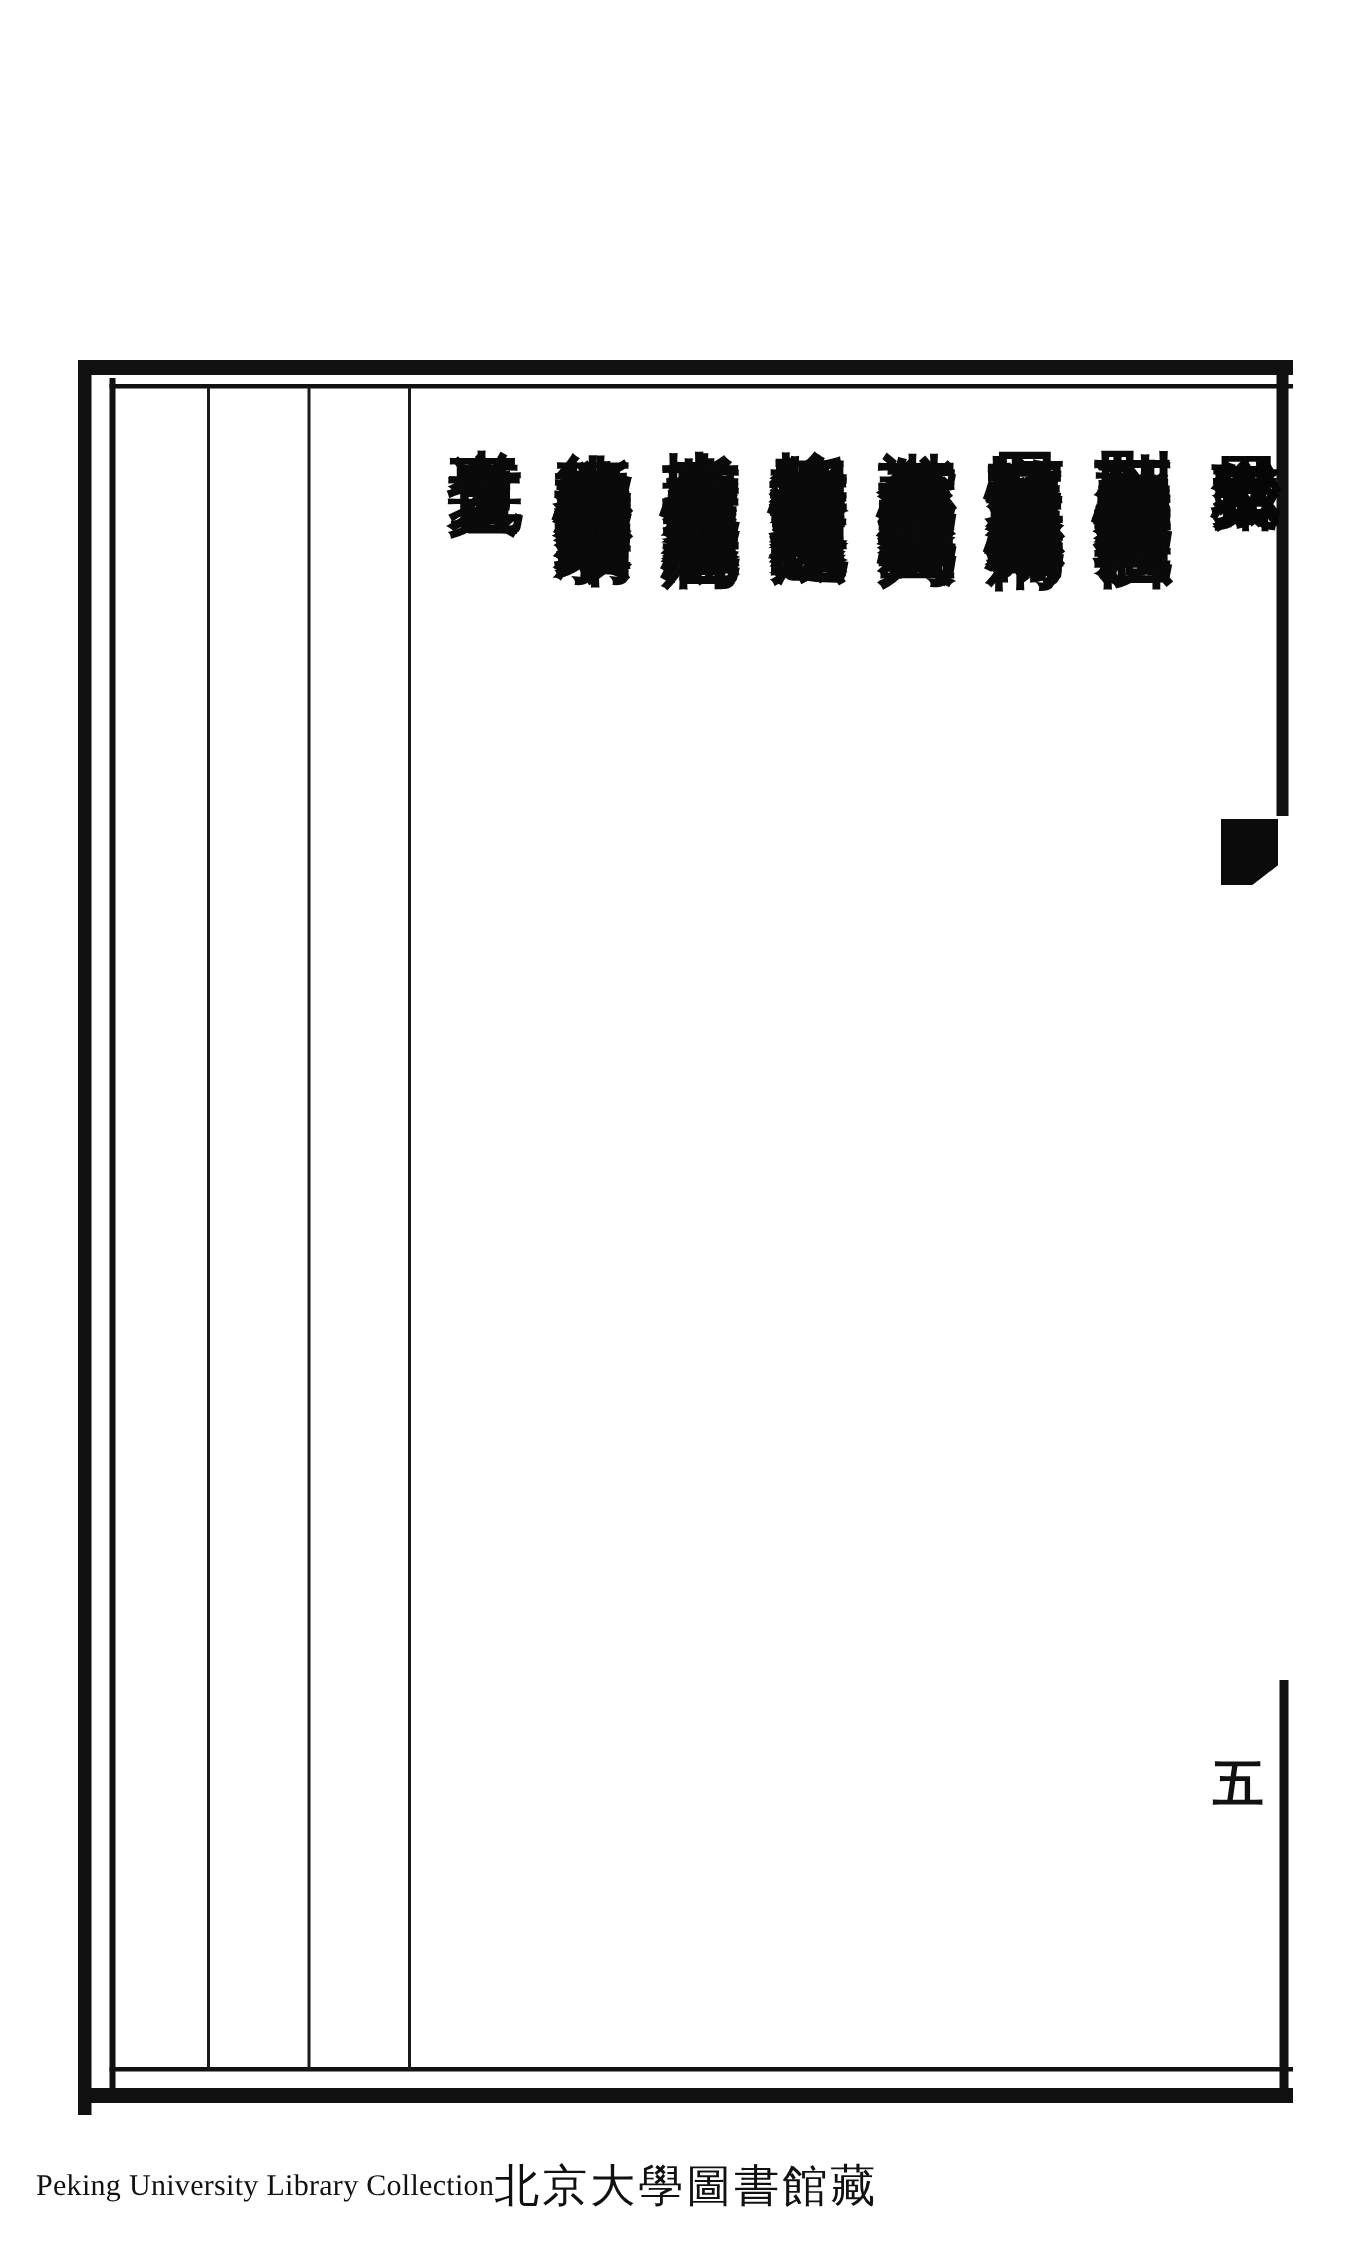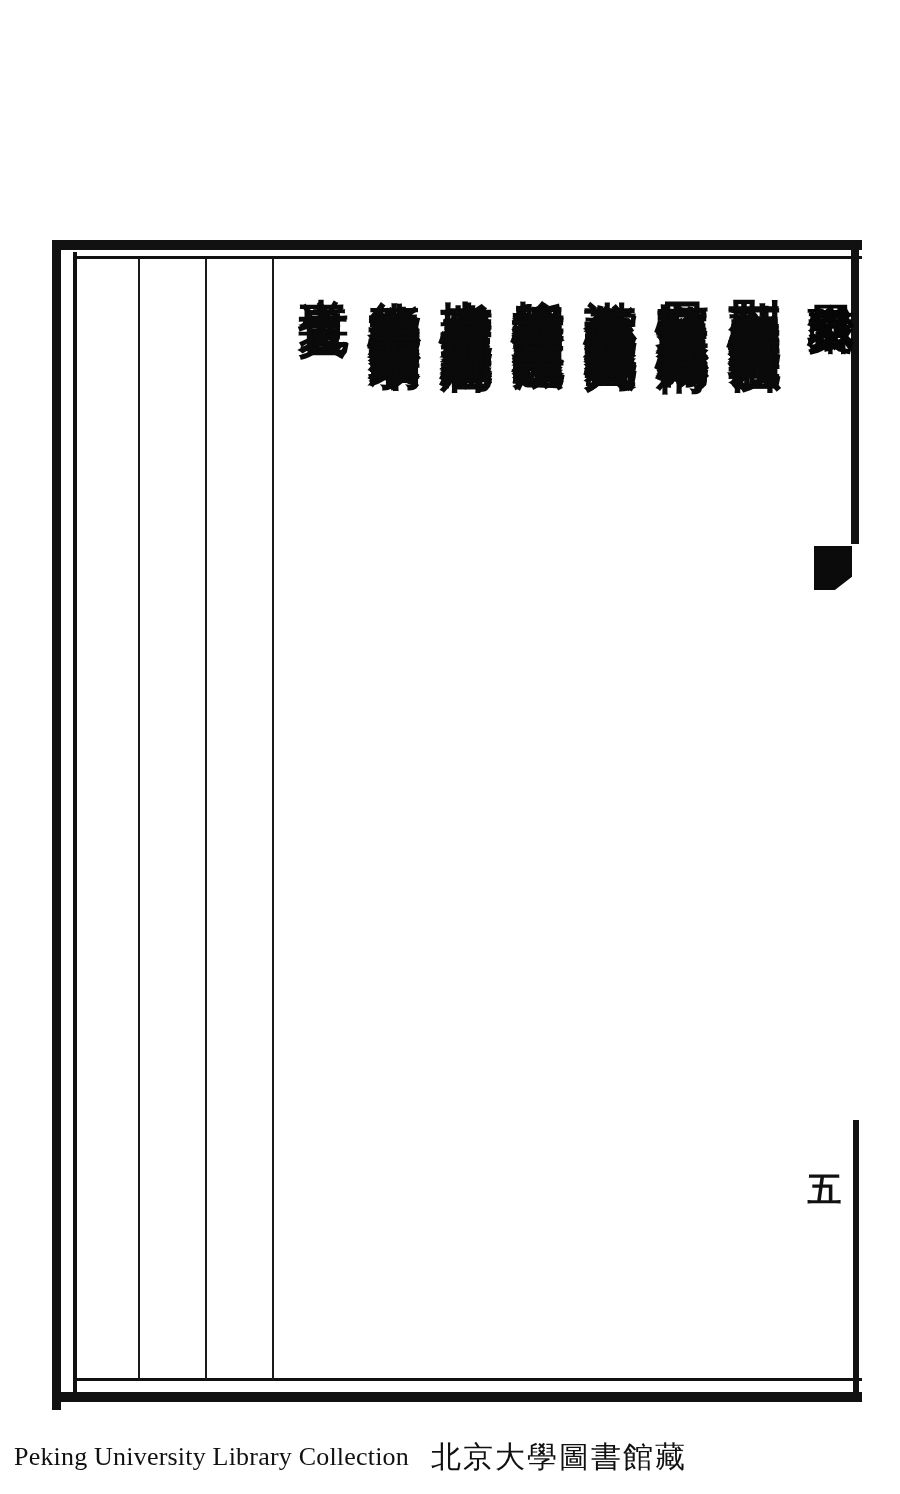--- a/index.html
+++ b/index.html
@@ -172,28 +172,27 @@
     position: absolute;
     left: 0;
     top: 1420px;
     width: 900px;
     height: 74px;
     background: #ffffff;
     display: flex;
     align-items: center;
   }
   #credit-en {
-    margin-left: 14px;
+    margin-left: 24px;
     font-family: "Liberation Serif", serif;
-    font-size: 26px;
+    font-size: 20px;
     color: #111111;
     letter-spacing: 0.2px;
   }
   #credit-zh {
-    margin-left: 22px;
     font-family: "DejaVu Serif", serif;
     font-size: 30px;
     color: #111111;
     letter-spacing: 2px;
   }
 
   
   #paper-edge-left {
     position: absolute;
     left: 0; top: 0;

